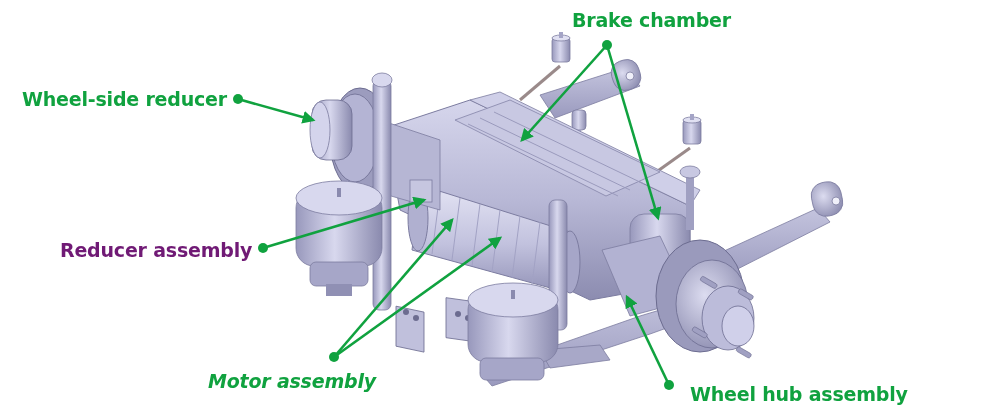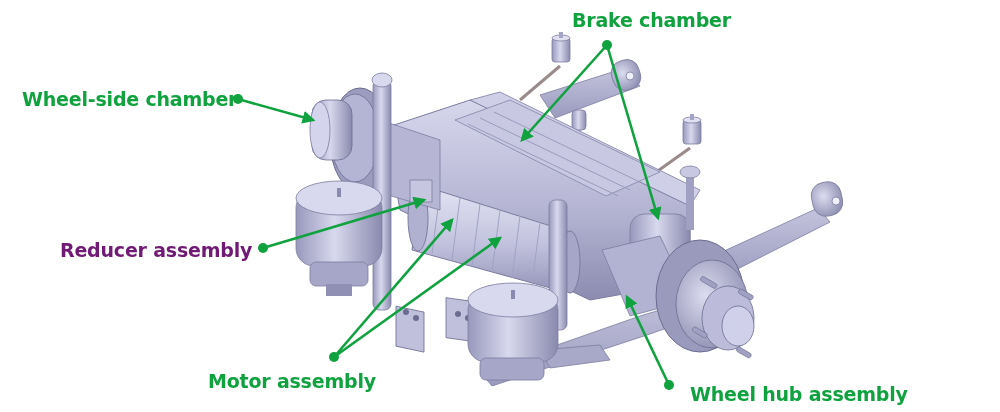--- a/index.html
+++ b/index.html
@@ -179,16 +179,16 @@
     <line x1="334" y1="357" x2="500" y2="238" marker-end="url(#arrow)"></line>
     <circle cx="334" cy="357" r="5" fill="#10a23f" stroke="none"></circle>
   </g>
   <g stroke="#10a23f" stroke-width="2.6" fill="none">
     <line x1="669" y1="385" x2="627" y2="297" marker-end="url(#arrow)"></line>
     <circle cx="669" cy="385" r="5" fill="#10a23f" stroke="none"></circle>
   </g>
 </svg>
 
 <div class="callout-label" style="left:572px; top:11px; color:#10a23f;">Brake chamber</div>
-<div class="callout-label" style="left:22px; top:90px; color:#10a23f;">Wheel-side chamber</div>
+<div class="callout-label" style="left:22px; top:90px; color:#10a23f;">Wheel-side reducer</div>
 <div class="callout-label" style="left:60px; top:241px; color:#701a75;">Reducer assembly</div>
-<div class="callout-label" style="left:208px; top:372px; color:#10a23f;">Motor assembly</div>
+<div class="callout-label" style="left:208px; top:372px; color:#10a23f;font-style:italic;">Motor assembly</div>
 <div class="callout-label" style="left:690px; top:385px; color:#10a23f;">Wheel hub assembly</div>
 
 </body></html>

